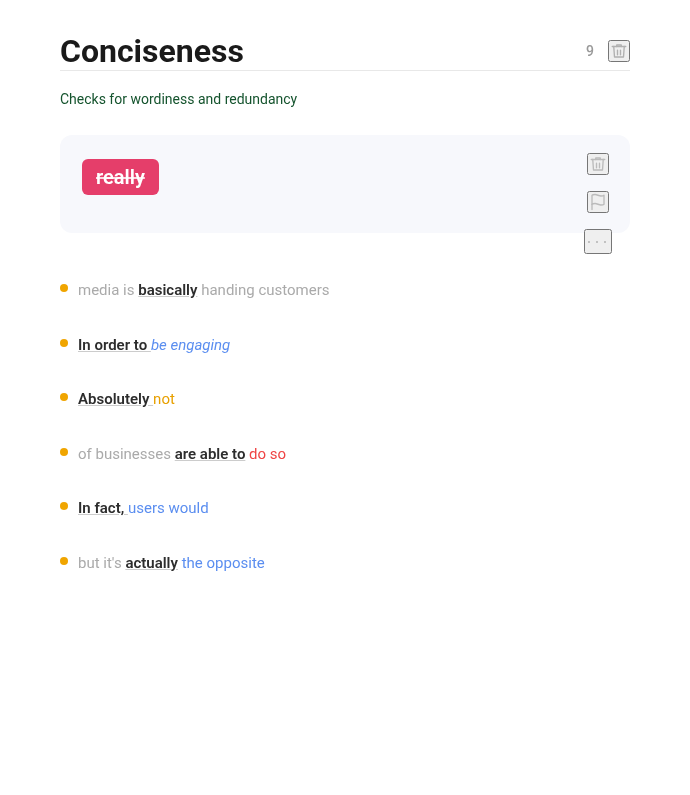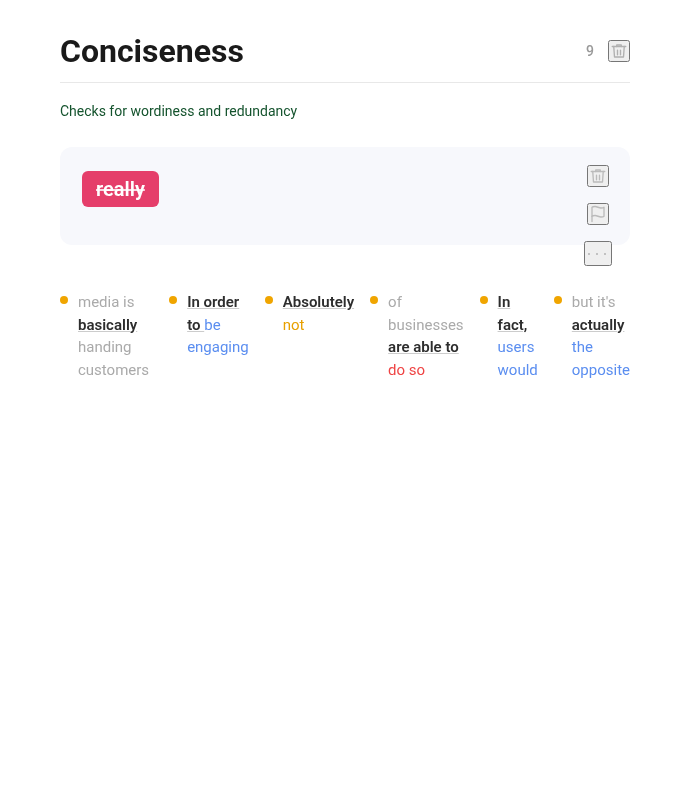--- a/index.html
+++ b/index.html
@@ -17,21 +17,20 @@
     }
 
     .page-container {
       padding: 32px 60px 40px 60px;
     }
 
     .header-row {
       display: flex;
       align-items: center;
       justify-content: space-between;
-      margin-bottom: 12px;
     }
 
     .page-title {
       font-size: 32px;
       font-weight: 700;
       color: #1a1a1a;
     }
 
     .header-right {
       display: flex;
@@ -115,22 +114,22 @@
 
     .suggestion-text strong {
       font-weight: 700;
       color: #2d2d2d;
     }
 
     
     .items-list {
       list-style: none;
       display: flex;
-      flex-direction: row;
-      gap: 16px;
+      flex-direction: column;
+      gap: 4px;
     }
 
     .list-item {
       display: flex;
       align-items: flex-start;
       gap: 10px;
       padding: 14px 0;
       border-bottom: none;
       font-size: 15px;
       line-height: 1.5;
@@ -151,20 +150,21 @@
 
     .item-text .dark {
       color: #2d2d2d;
       font-weight: 600;
       text-decoration: underline;
       text-decoration-color: #ccc;
     }
 
     .item-text .blue {
       color: #5b8ef0;
+      font-style: italic;
     }
 
     
     .trash-svg, .flag-svg, .more-svg {
       width: 18px;
       height: 18px;
     }
 
     .dots-icon {
       font-size: 18px;

